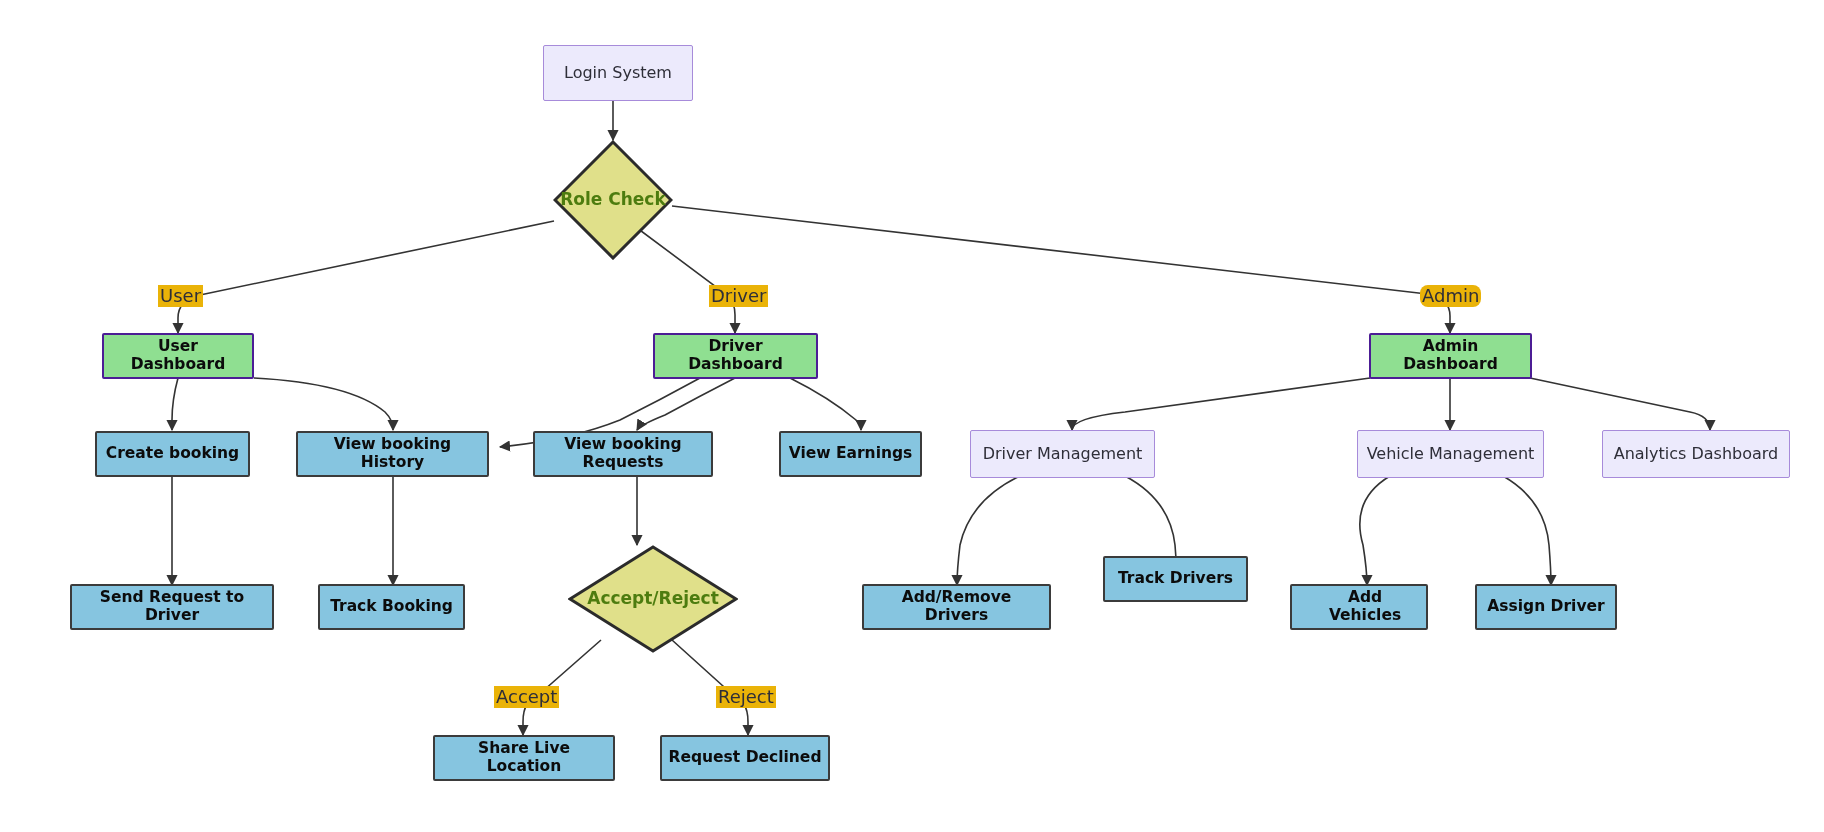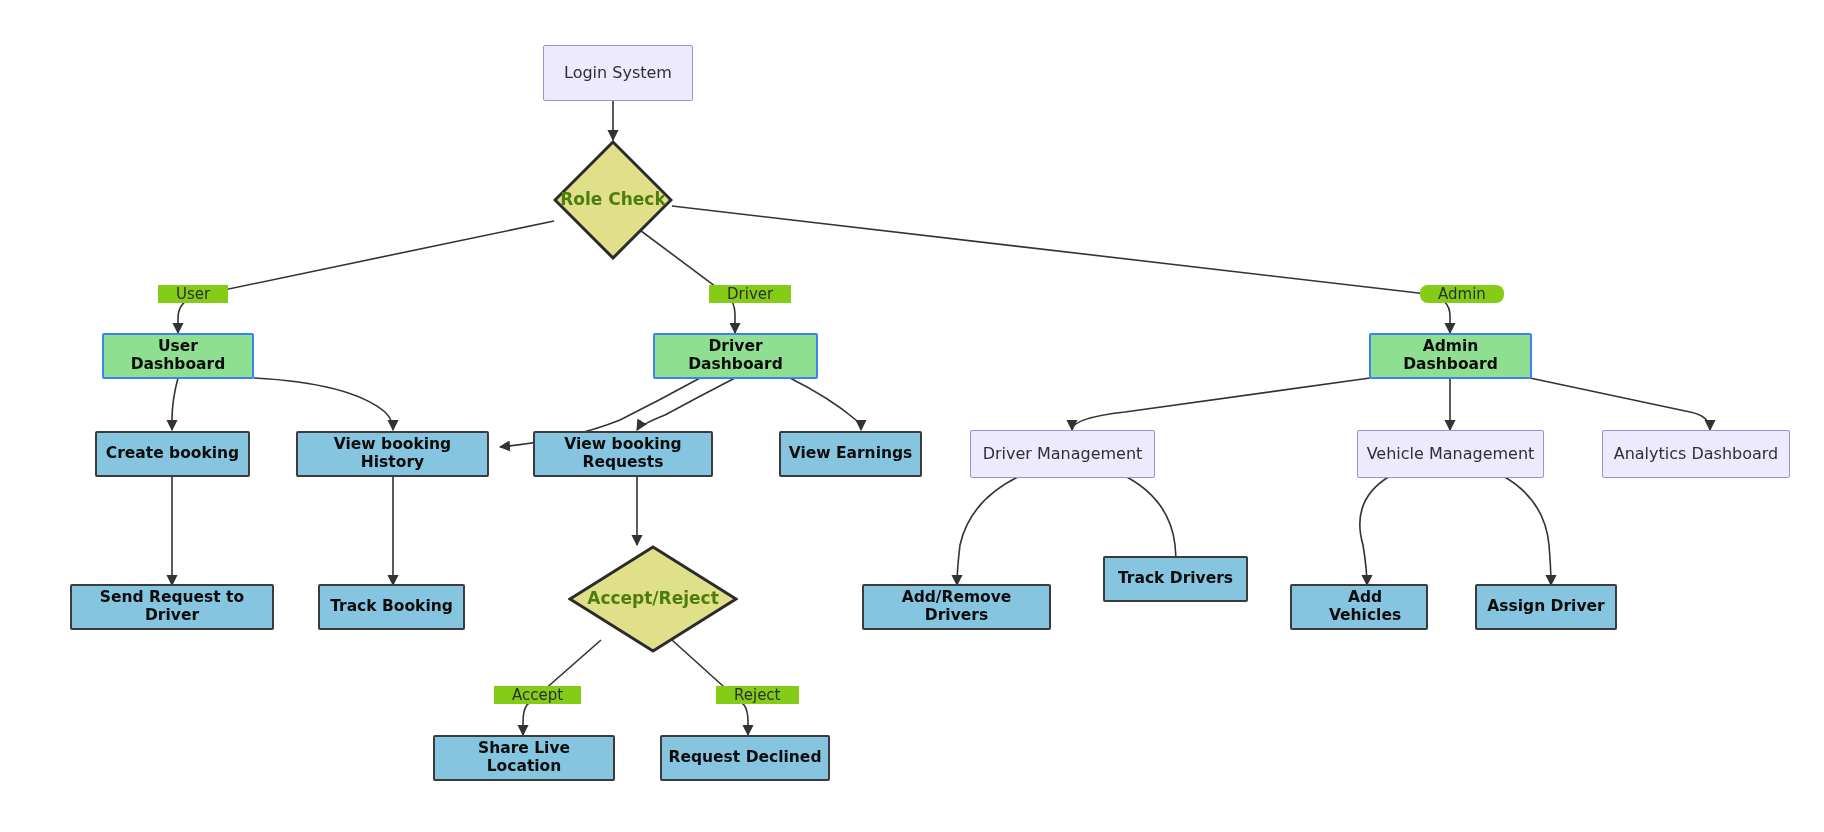--- a/index.html
+++ b/index.html
@@ -55,21 +55,21 @@
   .s-process {
     background: #86c5e0;
     border: 2px solid #3b3b3b;
     color: #0c0c0c;
     font-weight: bold;
     font-size: 15.5px;
   }
   
   .s-dashboard {
     background: #8fdf91;
-    border: 2px solid #3b82f6;
+    border: 2px solid #4c1d95;
     color: #0c0c0c;
     font-weight: bold;
     font-size: 15.5px;
   }
   
   .s-module {
     background: #eceafc;
     border: 1.4px solid #a78bda;
     color: #2e2e38;
     font-weight: normal;
@@ -88,25 +88,25 @@
   }
   .s-decision .node-label {
     position: relative;
     z-index: 3;
     font-weight: bold;
     font-size: 17px;
     color: #4d7c0f;
   }
   .edge-label {
     position: absolute;
-    background: #84cc16;
+    background: #eab308;
     color: #2e2e38;
-    font-size: 15px;
+    font-size: 18px;
     font-family: "DejaVu Sans", sans-serif;
-    padding: 0px 18px;
+    padding: 0px 2px;
     white-space: nowrap;
     line-height: 1.2;
     z-index: 5;
   }
 </style>
 </head>
 <body>
 
 <div id="canvas">
 

